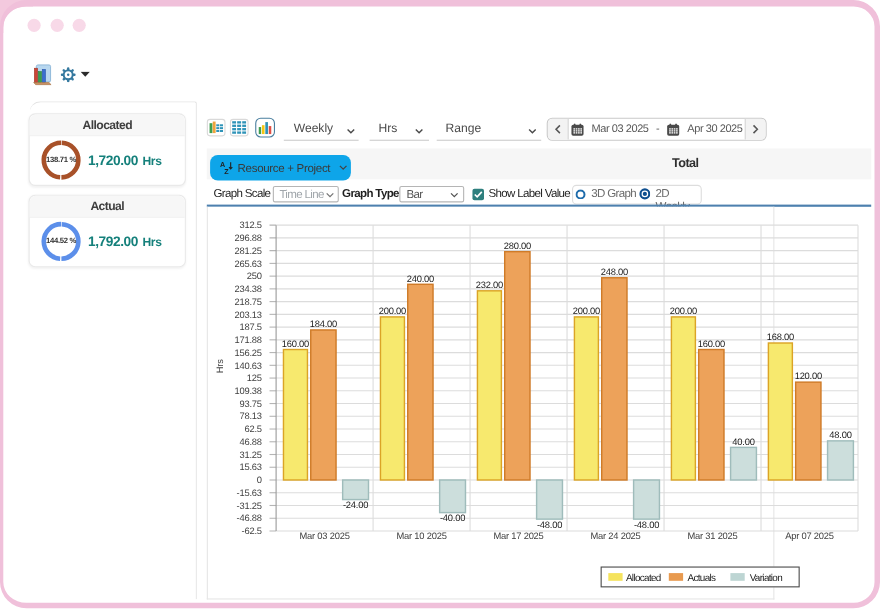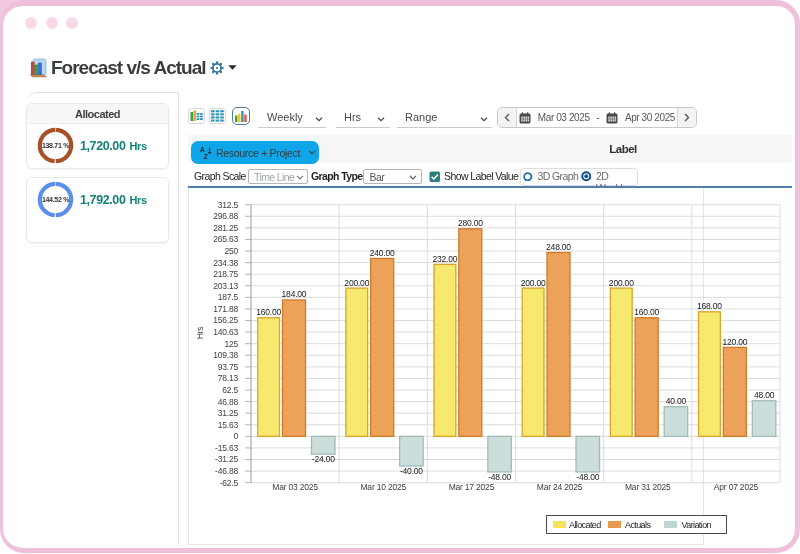--- a/index.html
+++ b/index.html
@@ -48,21 +48,20 @@
 <div class="dot" style="left:66px;"></div>
 
 <div class="titlebar">
   <svg width="17" height="20" viewBox="0 0 17 20" style="margin-right:4px;">
     <rect x="3" y="1" width="13" height="15.5" rx="1.5" fill="#b8d7ef" stroke="#88b3d6" stroke-width="0.8"></rect>
     <rect x="1.2" y="4" width="3" height="13" fill="#cc4437" stroke="#993322" stroke-width="0.5"></rect>
     <rect x="4.8" y="7" width="3" height="10" fill="#3a9e4d" stroke="#2a7e3a" stroke-width="0.5"></rect>
     <rect x="8.4" y="5" width="3" height="12" fill="#3a6fd0" stroke="#2a55a8" stroke-width="0.5"></rect>
     <path d="M0.5 17 L14.5 17 L16.5 19 L2.5 19 Z" fill="#c89062" stroke="#a06c3c" stroke-width="0.5"></path>
   </svg>
-  <span class="title">Forecast v/s Actual</span>
   <svg width="14" height="14" viewBox="0 0 14 14" style="margin-left:4px;">
     <g fill="#35799f">
       <rect x="5.9" y="0.2" width="2.2" height="2.9" rx="1.0" transform="rotate(0 7 7)"></rect>
       <rect x="5.9" y="0.2" width="2.2" height="2.9" rx="1.0" transform="rotate(45 7 7)"></rect>
       <rect x="5.9" y="0.2" width="2.2" height="2.9" rx="1.0" transform="rotate(90 7 7)"></rect>
       <rect x="5.9" y="0.2" width="2.2" height="2.9" rx="1.0" transform="rotate(135 7 7)"></rect>
       <rect x="5.9" y="0.2" width="2.2" height="2.9" rx="1.0" transform="rotate(180 7 7)"></rect>
       <rect x="5.9" y="0.2" width="2.2" height="2.9" rx="1.0" transform="rotate(225 7 7)"></rect>
       <rect x="5.9" y="0.2" width="2.2" height="2.9" rx="1.0" transform="rotate(270 7 7)"></rect>
       <rect x="5.9" y="0.2" width="2.2" height="2.9" rx="1.0" transform="rotate(315 7 7)"></rect>
@@ -80,20 +79,21 @@
     <div class="hd">Allocated</div>
     <div class="bd">
       <svg class="ring" width="39" height="39" viewBox="0 0 39 39">
         <circle cx="19.5" cy="19.5" r="15.7" fill="none" stroke="#a85129" stroke-width="4.2" stroke-dasharray="48.1 1.2" transform="rotate(-88 19.5 19.5)"></circle>
       </svg>
       <div class="pct">138.71&nbsp;%</div>
       <div class="val">1,720.00<span class="hrs">Hrs</span></div>
     </div>
   </div>
   <div class="scard" style="top:84px;">
+    <div class="hd">Actual</div>
     <div class="bd">
       <svg class="ring" width="39" height="39" viewBox="0 0 39 39">
         <circle cx="19.5" cy="19.5" r="15.7" fill="none" stroke="#5c8fea" stroke-width="4.2" stroke-dasharray="48.1 1.2" transform="rotate(-88 19.5 19.5)"></circle>
       </svg>
       <div class="pct">144.52&nbsp;%</div>
       <div class="val">1,792.00<span class="hrs">Hrs</span></div>
     </div>
   </div>
 </div>
 
@@ -216,21 +216,21 @@
     <svg width="12" height="13" viewBox="0 0 12 13" style="margin:0 4px 0 9px; flex:0 0 12px;">
       <text x="0" y="6" font-size="6.5" font-weight="bold" fill="#222" font-family="Liberation Sans">A</text>
       <text x="3.8" y="12.6" font-size="6.5" font-weight="bold" fill="#222" font-family="Liberation Sans">Z</text>
       <path d="M9.7 1.5 L9.7 7.5 M8.2 6 L9.7 7.6 L11.2 6" stroke="#222" stroke-width="1" fill="none"></path>
     </svg>
     <span>Resource + Project</span>
     <svg width="8" height="5" viewBox="0 0 8 5" style="margin-left:8px; flex:0 0 8px;">
         <path d="M1 0.8 L4 3.8 L7 0.8" fill="none" stroke="#444" stroke-width="1.2"></path>
       </svg>
   </div>
-  <div class="total">Label</div>
+  <div class="total">Total</div>
 </div>
 
 <div class="row3">
   <span class="r3lbl" style="left:6px;">Graph Scale</span>
   <div class="r3sel" style="left:60px; width:60.4px; color:#a0a6ab;">
     <span style="position:absolute; left:5px; top:1px;">Time Line</span>
     <svg width="8" height="5" viewBox="0 0 8 5" style="position:absolute; right:3px; top:5px;">
         <path d="M1 0.8 L4 3.8 L7 0.8" fill="none" stroke="#777" stroke-width="1.2"></path>
       </svg>
   </div>

